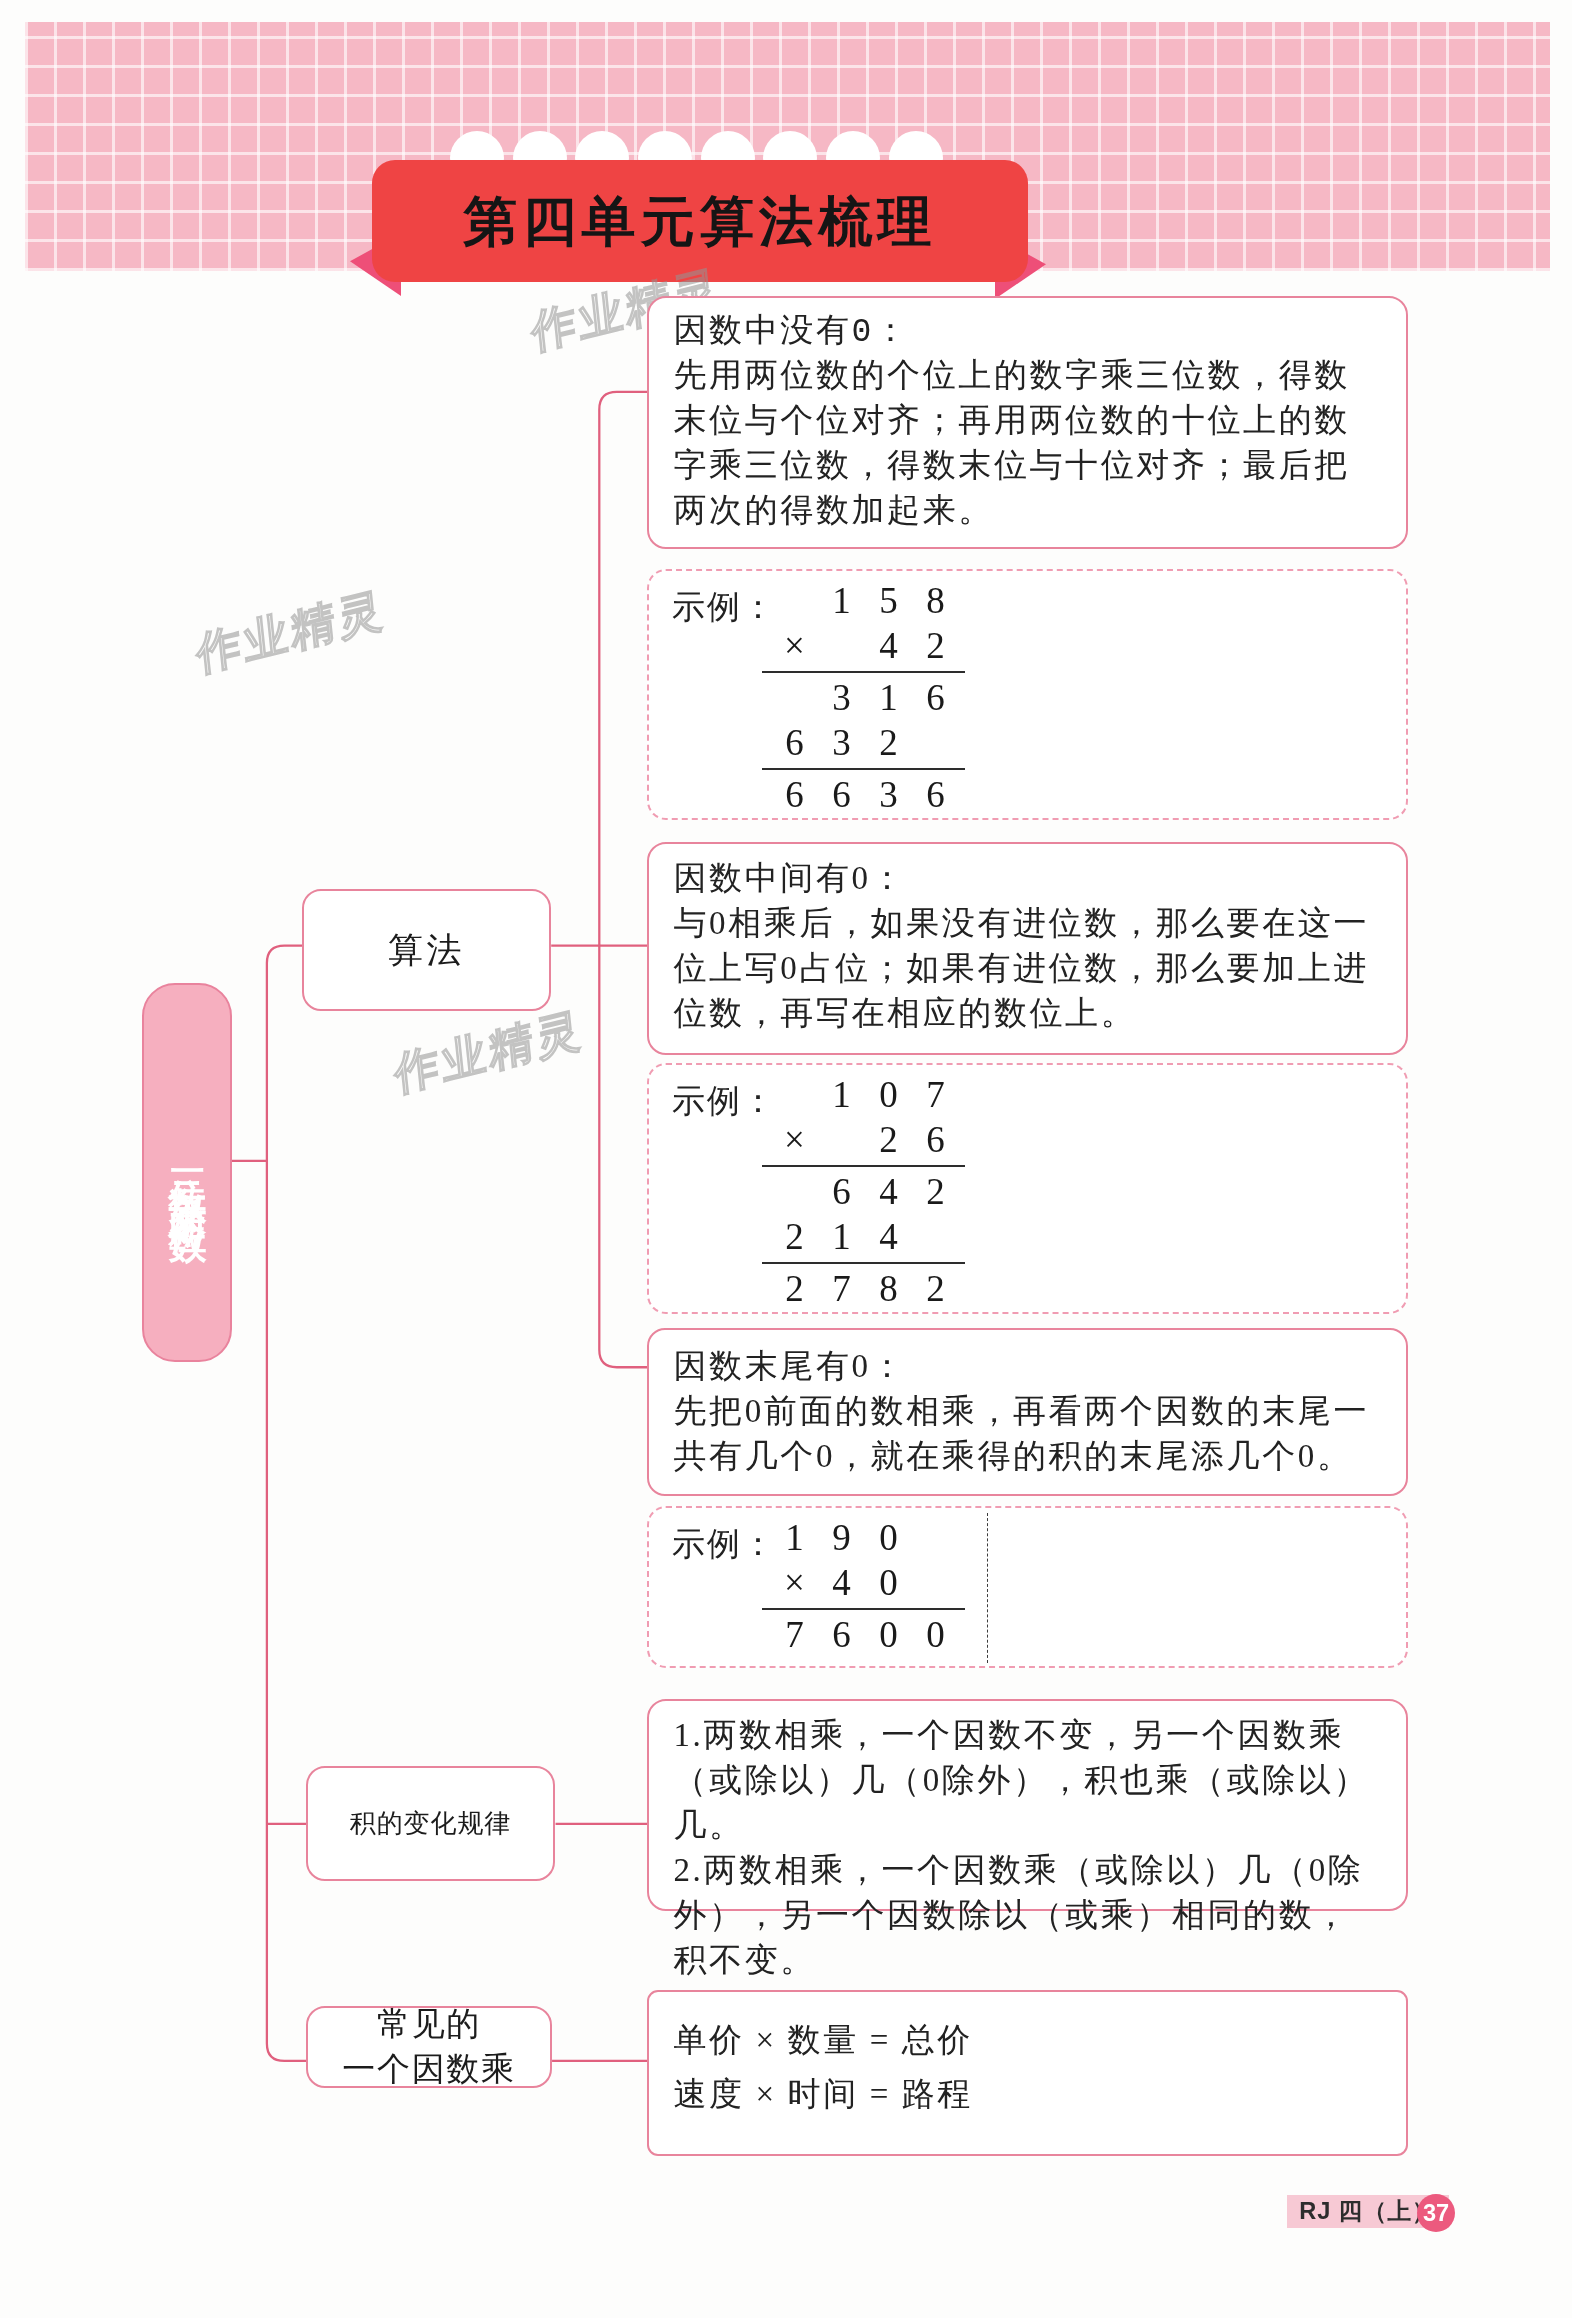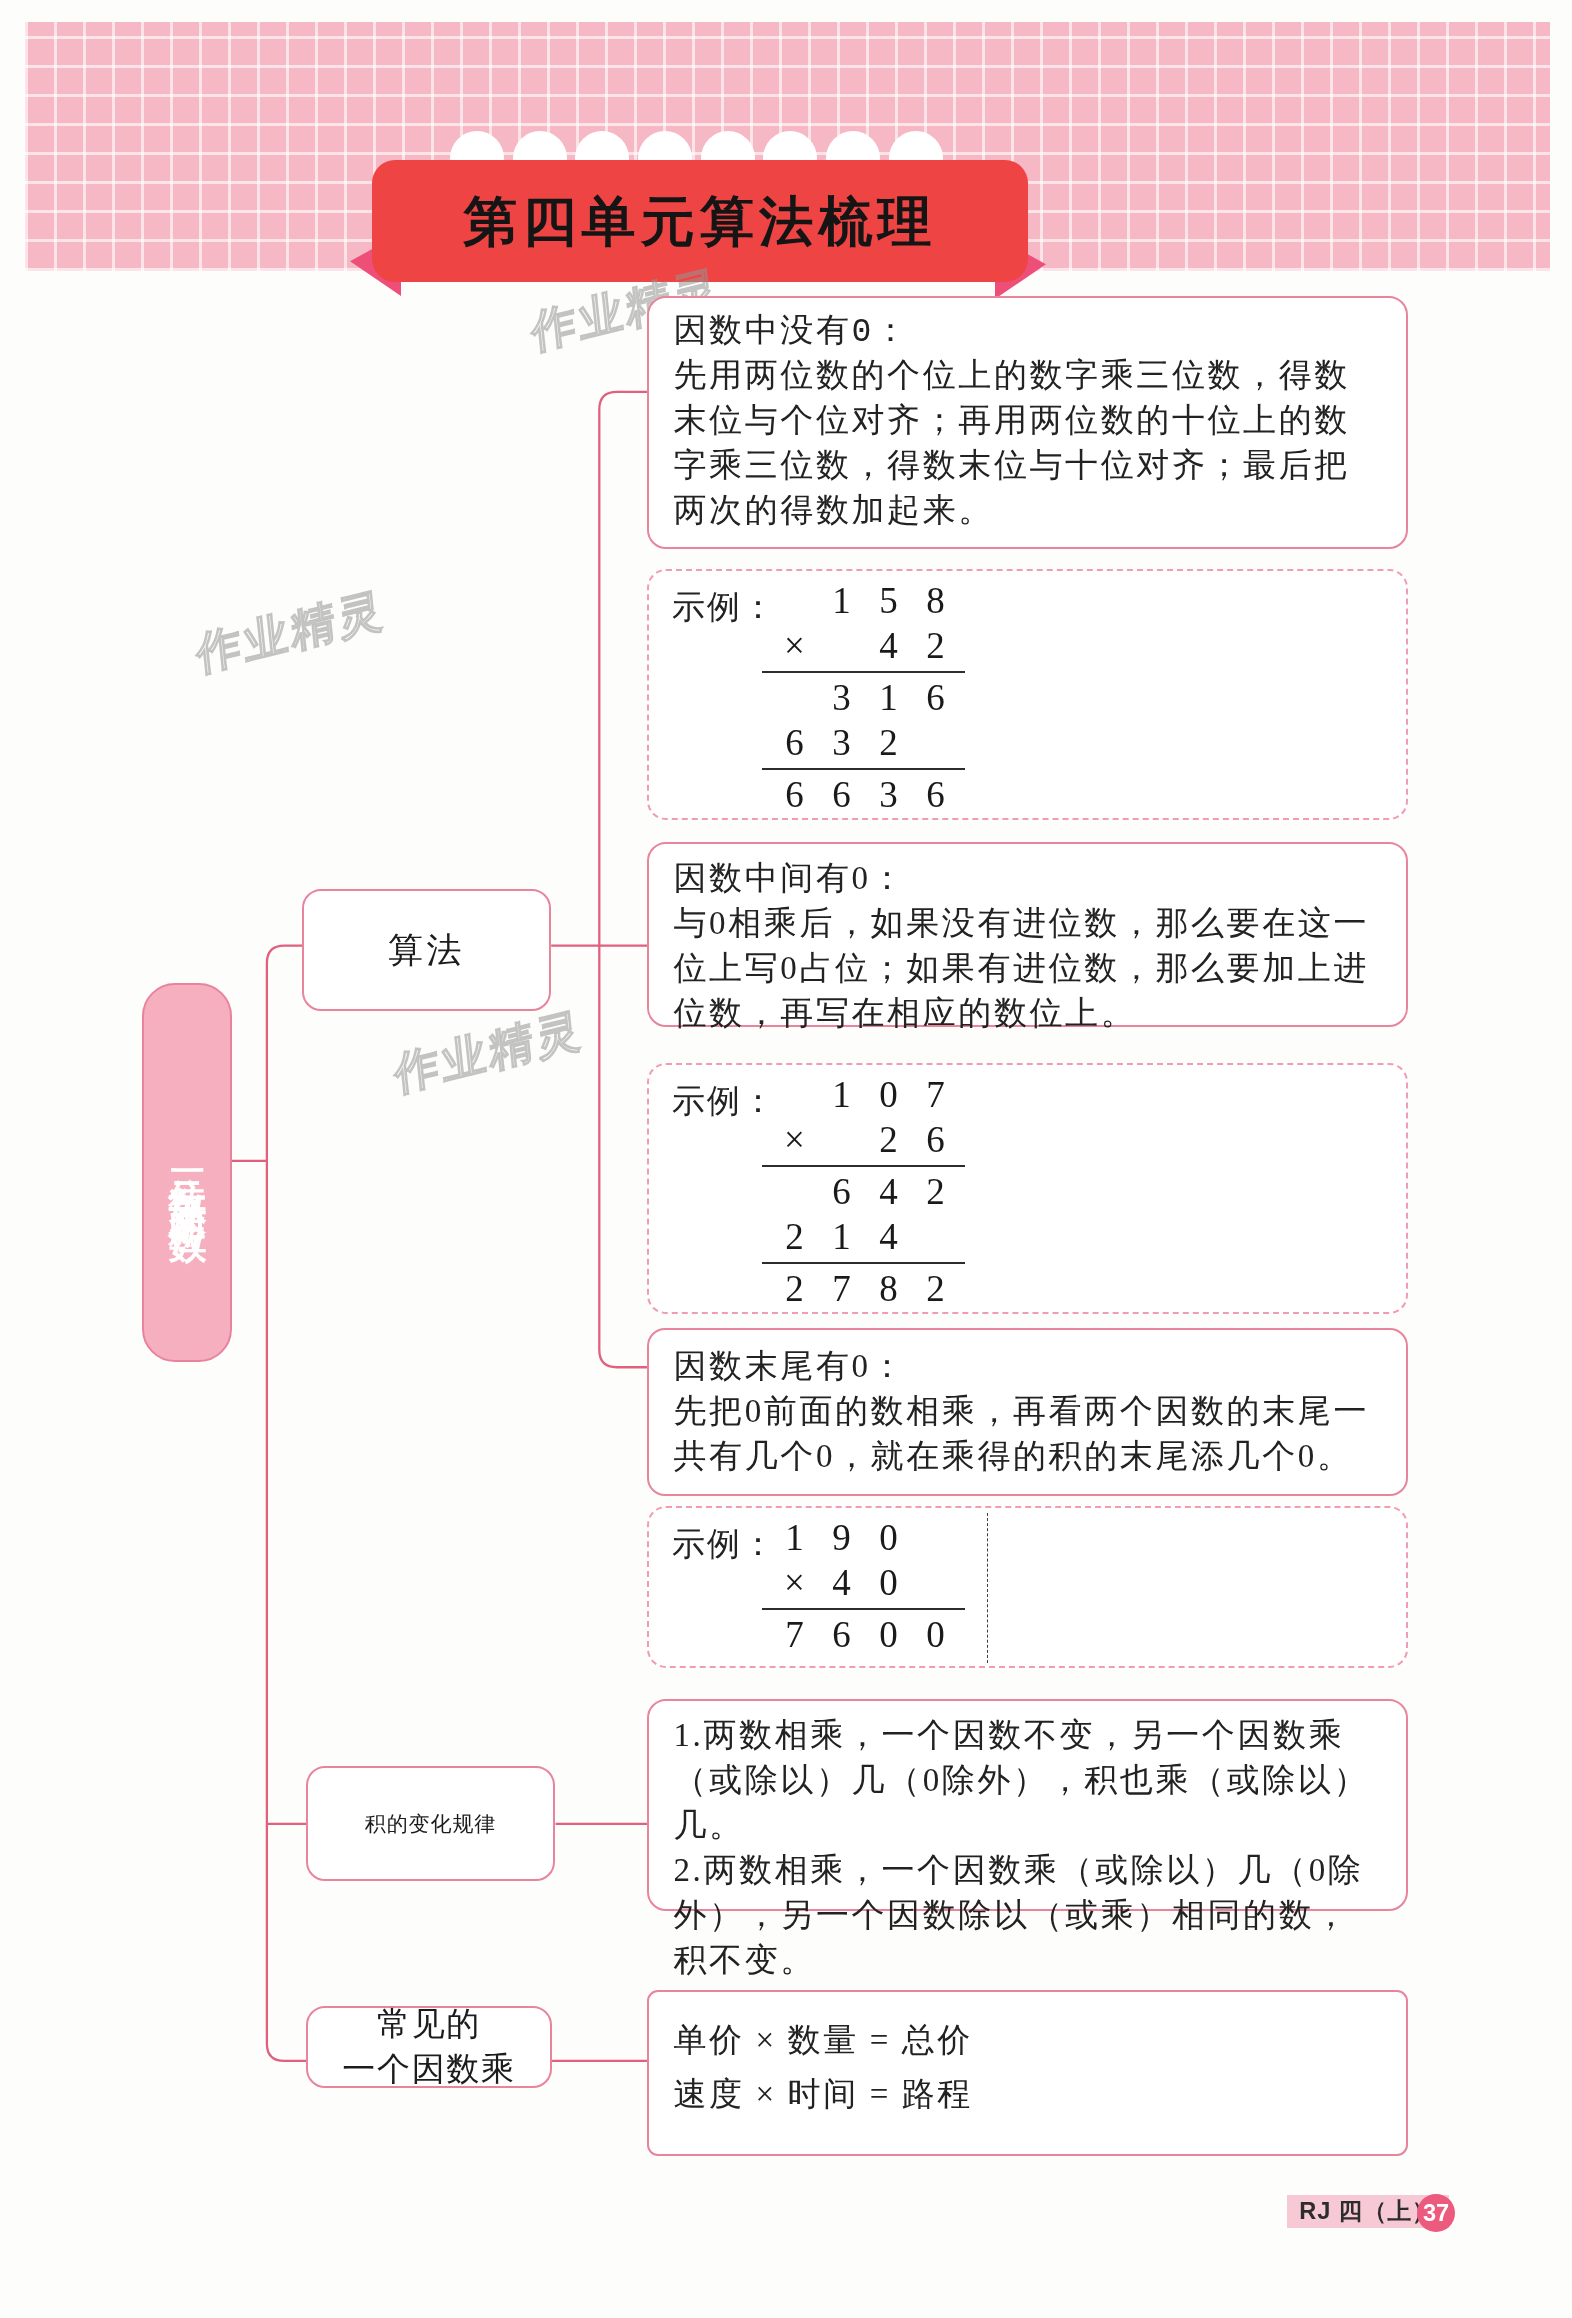--- a/index.html
+++ b/index.html
@@ -35,31 +35,31 @@
   
   .root{position:absolute;left:142px;top:983px;width:90px;height:379px;background:#f6afbf;
         border:2.6px solid #e9839d;border-radius:33px;box-sizing:border-box;
         display:flex;align-items:center;justify-content:center;}
   .rootlabel{writing-mode:vertical-rl;text-orientation:upright;letter-spacing:9.6px;
         font-family:"Liberation Sans","DejaVu Sans",sans-serif;font-weight:900;font-size:38px;color:#ffffff;}
   .node{position:absolute;background:#ffffff;border:2.2px solid #e8849c;border-radius:19px;
         box-sizing:border-box;display:flex;align-items:center;justify-content:center;text-align:center;
         font-family:"Liberation Sans","DejaVu Sans",sans-serif;font-weight:500;font-size:35px;color:#1c1c1c;}
   .n-suanfa{left:302px;top:889px;width:249px;height:122px;letter-spacing:3.5px;}
-  .n-ji{left:306px;top:1766px;width:249px;height:115px;font-size:21px;letter-spacing:0.9px;}
+  .n-ji{left:306px;top:1766px;width:249px;height:115px;font-size:26px;letter-spacing:0.9px;}
   .n-chang{left:306px;top:2006px;width:246px;height:82px;font-size:33px;line-height:1.35;letter-spacing:1.7px;}
 
   
   .cbox,.ebox{position:absolute;left:647px;width:761px;background:#ffffff;box-sizing:border-box;border-radius:19px;}
   .cbox{border:2.2px solid #e8849c;padding:12.2px 24.5px;}
   .ebox{border:2.2px dashed #f09cb2;}
   .chead,.cbody,.qline{font-size:33px;line-height:45px;letter-spacing:2.6px;color:#222222;}
   .c0{top:296px;height:253px;font-family:Liberation Mono, monospace;}
   .e0{top:569px;height:251px;}
-  .c1{top:842px;height:185px;}
+  .c1{top:842px;height:213px;}
   .e1{top:1063px;height:251px;}
   .c2{top:1328px;height:168px;padding-top:14px;border-radius:18px;}
   .e2{top:1506px;height:162px;}
   .c3{top:1699px;height:212px;}
   .c4{top:1990px;height:166px;padding-top:21px;border-radius:11px;}
   .c4 .qline{line-height:54px;}
 
   
   .elabel{position:absolute;left:23px;top:14px;font-size:33px;letter-spacing:1.7px;color:#222222;}
   .egrid{position:absolute;left:122px;top:7px;}

